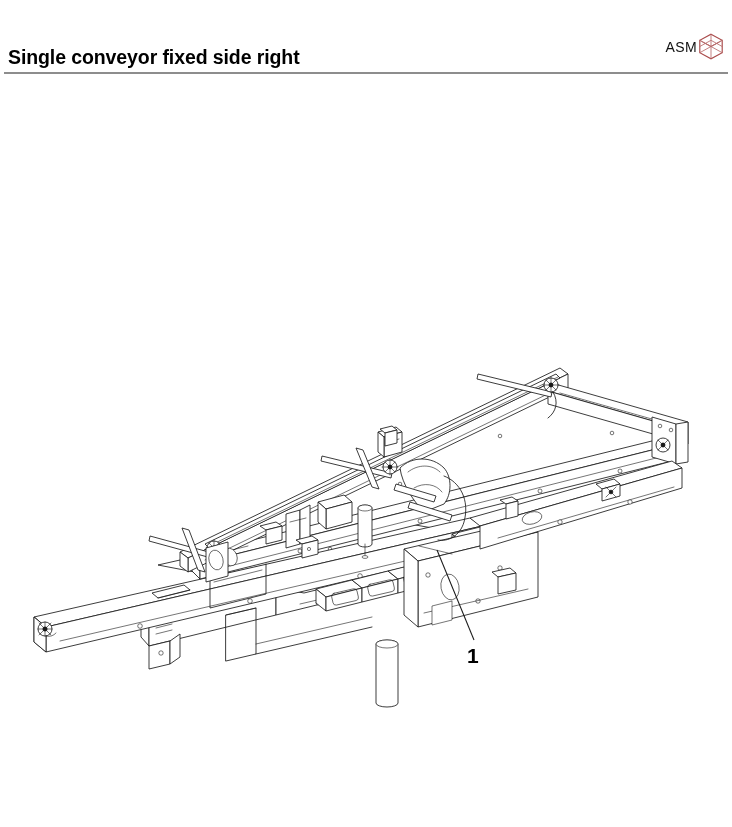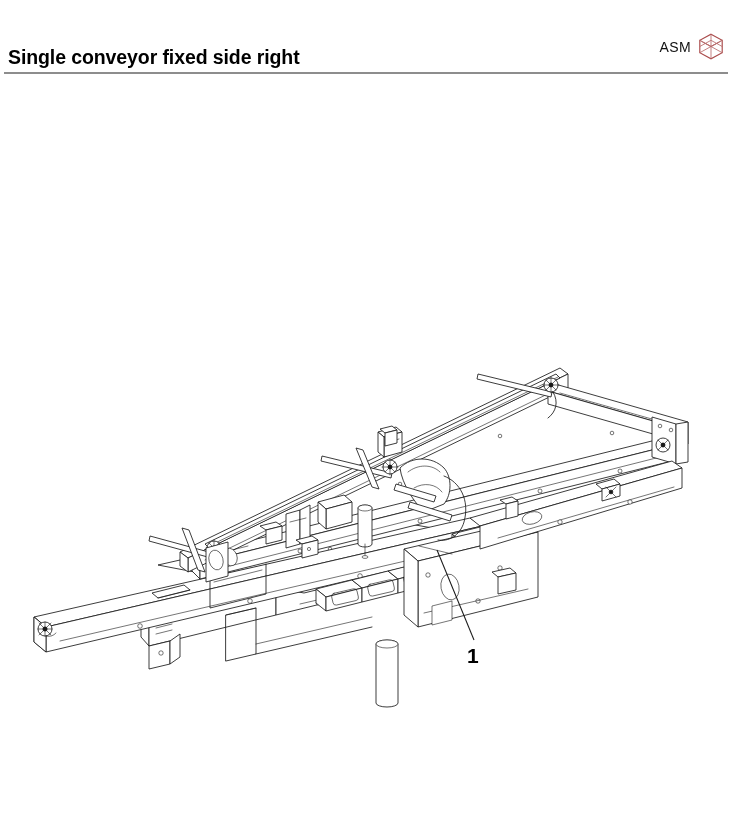--- a/index.html
+++ b/index.html
@@ -35,21 +35,21 @@
     letter-spacing: -0.1px;
     white-space: nowrap;
     line-height: 23px;
   }
   .brand {
     position: absolute;
     right: 8px;
     top: 6px;
     display: flex;
     align-items: center;
-    gap: 7px;
+    gap: 1px;
   }
   .brand-text {
     font-size: 14px;
     font-weight: normal;
     color: #111111;
     letter-spacing: 0.4px;
     line-height: 16px;
   }
   .brand-mark {
     width: 26px;

